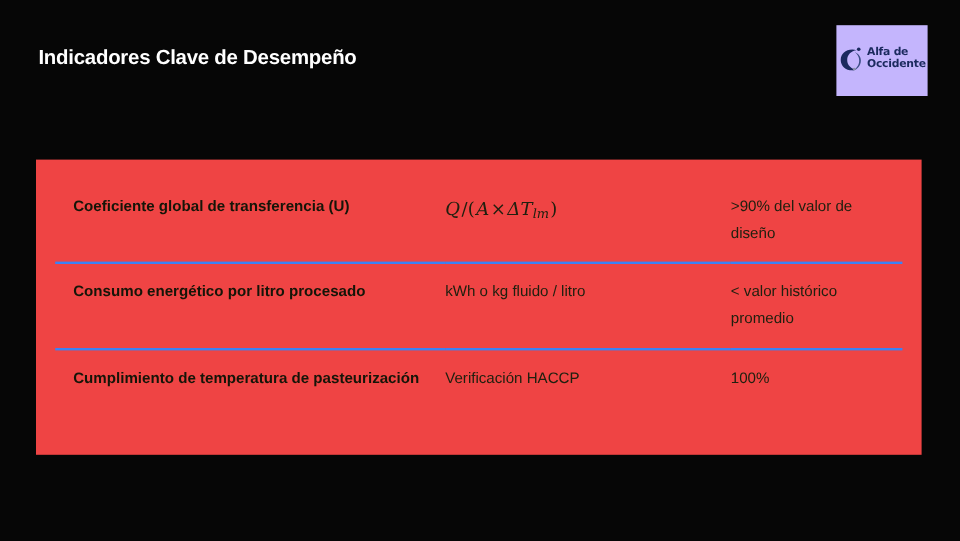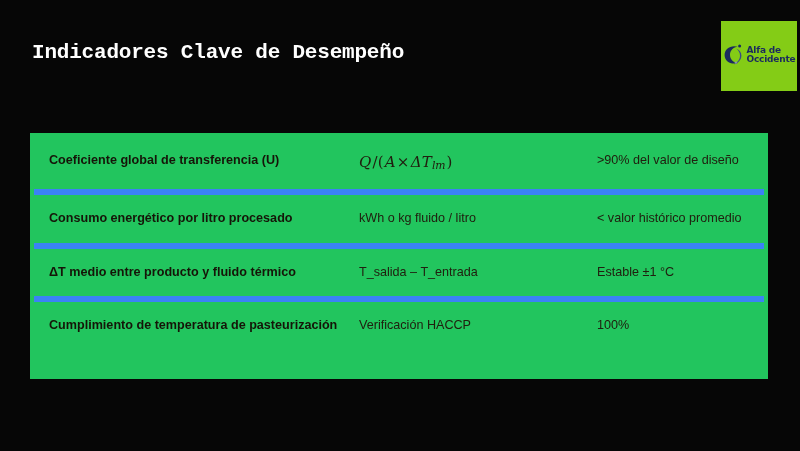--- a/index.html
+++ b/index.html
@@ -23,43 +23,41 @@
     overflow: hidden;
   }
 
   
   .slide-title {
     position: absolute;
     left: 32px;
     top: 26px;
     width: 560px;
     color: #ffffff;
-    font-size: 21px;
+    font-size: 17px;
     font-weight: 700;
     line-height: 1.28;
     letter-spacing: -0.2px;
-    font-family: Liberation Mono, monospace;
   }
   .slide-title .title-line {
     display: block;
     white-space: pre;
   }
 
   
   .logo-box {
     position: absolute;
     left: 697px;
     top: 21px;
     width: 76px;
-    height: 70px;
-    background: #84cc16;
+    height: 59px;
+    background: #c4b5fd;
     display: flex;
     align-items: center;
     justify-content: center;
-    margin-left: 24px;
   }
   .logo-inner {
     display: flex;
     align-items: center;
     gap: 2px;
     transform: translateY(-1px);
   }
   .logo-mark {
     position: relative;
     width: 22px;
@@ -78,32 +76,32 @@
   }
   .logo-word span { display: block; }
 
   
   .kpi-panel {
     position: absolute;
     left: 30px;
     top: 133px;
     width: 738px;
     height: 246px;
-    background: #22c55e;
+    background: #ef4444;
     box-sizing: border-box;
-    padding: 4px;
+    padding: 16px;
     overflow: hidden;
   }
   .kpi-table {
     width: 100%;
     border-collapse: collapse;
     table-layout: fixed;
   }
   .kpi-table tr + tr > td {
-    border-top: 6px solid #3b82f6;
+    border-top: 2px solid #3b82f6;
   }
   .kpi-table td {
     vertical-align: top;
     padding: 13px 0 13px 0;
     color: #20200f;
     font-size: 12.6px;
     line-height: 1.72;
   }
   .kpi-table td.c-indicator {
     width: 300px;
@@ -175,25 +173,20 @@
           </td>
           <td class="c-target">&gt;90% del valor de diseño</td>
         </tr>
 
         <tr>
           <td class="c-indicator">Consumo energético por litro procesado</td>
           <td class="c-formula">kWh o kg fluido / litro</td>
           <td class="c-target">&lt; valor histórico promedio</td>
         </tr>
 
-        <tr>
-          <td class="c-indicator">ΔT medio entre producto y fluido térmico</td>
-          <td class="c-formula">T_salida – T_entrada</td>
-          <td class="c-target">Estable ±1 °C</td>
-        </tr>
 
 
 
         <tr>
           <td class="c-indicator">Cumplimiento de temperatura de pasteurización</td>
           <td class="c-formula">Verificación HACCP</td>
           <td class="c-target">100%</td>
         </tr>
 
       </tbody>

